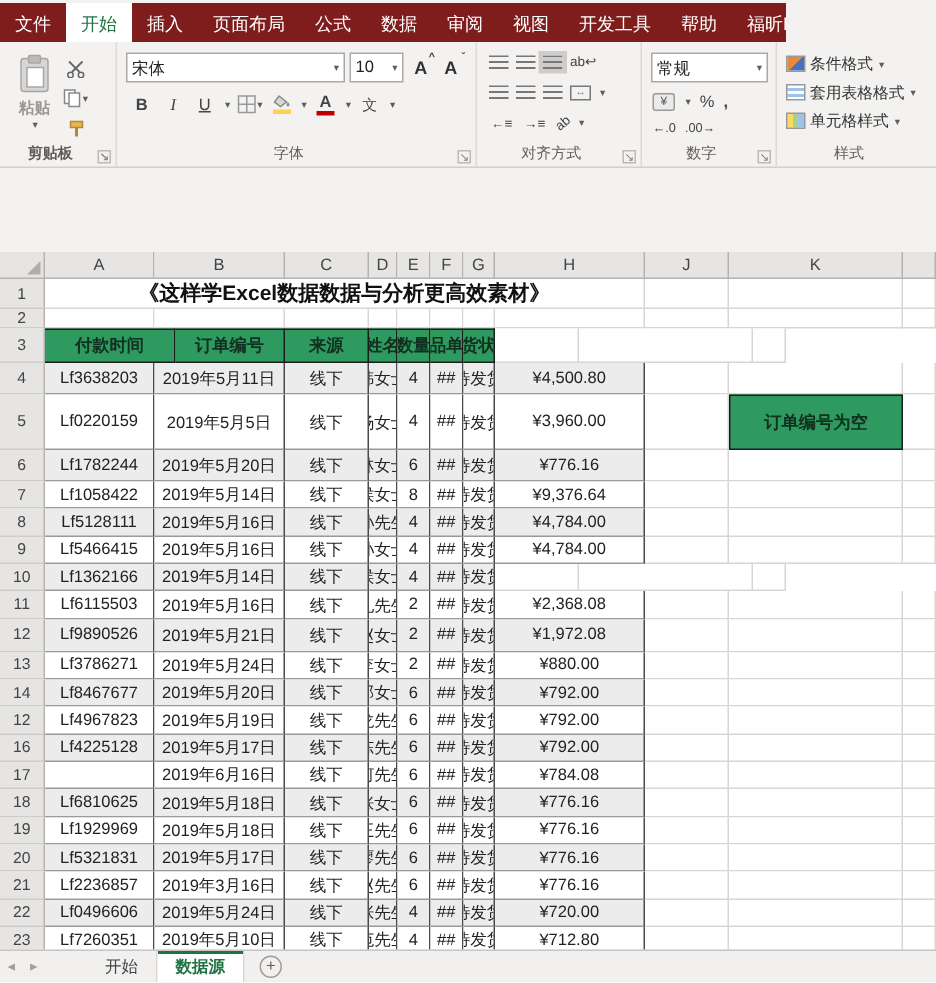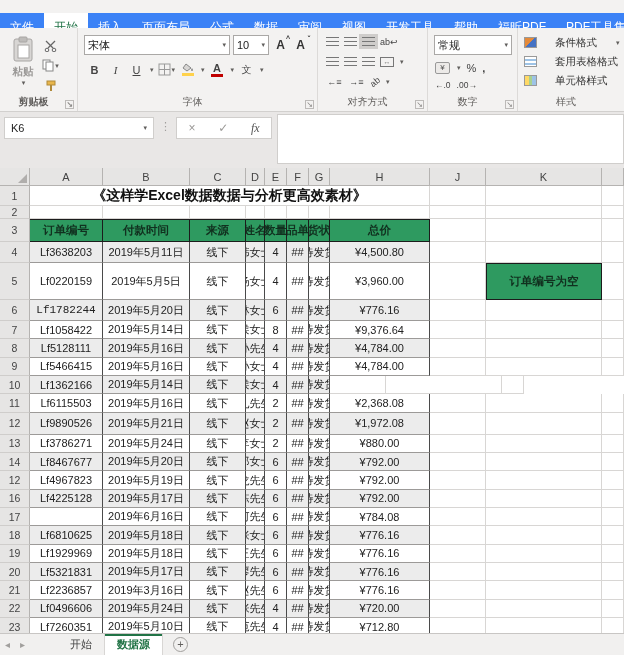--- a/index.html
+++ b/index.html
@@ -1,21 +1,21 @@
 <!DOCTYPE html>
 <html><head>
 <meta charset="utf-8">
 <style>
   * { margin:0; padding:0; box-sizing:border-box; }
   body { font-family:"Liberation Sans","DejaVu Sans",sans-serif; }
   .app { position:relative; width:624px; height:655px; background:#f3f2f1; overflow:hidden;
          font-family:"Liberation Sans","DejaVu Sans",sans-serif; }
 
   
-  .tabbar { position:absolute; top:13px; left:0; width:624px; height:28px; background:#3b82f6;
+  .tabbar { position:absolute; top:2px; left:0; width:524px; height:28px; background:#7f1d1d;
             display:flex; align-items:stretch; overflow:hidden; white-space:nowrap; }
   .rtab { color:#fff; font-size:12px; padding:0 10px; display:flex; align-items:center; cursor:default; }
   .rtab.active { background:#fff; color:#217346; }
 
   
   .ribbon { position:absolute; top:28px; left:0; width:624px; height:84px; background:#f3f2f1;
             border-bottom:1px solid #d2d0ce; display:flex; }
   .rgroup { position:relative; height:100%; border-right:1px solid #dcdad8; padding:4px 4px 16px 4px; }
   .rgroup-label { position:absolute; bottom:2px; left:0; right:10px; text-align:center;
                   font-size:10px; color:#605e5c; }
@@ -55,21 +55,21 @@
   .rot-ic { transform:rotate(-40deg); font-size:9px; color:#444; display:inline-block; }
   
   .g-num { width:90px; }
   .num-combo { width:78px; margin:3px 0 4px 2px; }
   .num-row { display:flex; gap:6px; align-items:center; margin-left:3px; height:17px; font-size:11px; color:#444; }
   .cur-ic { width:15px; height:12px; border:1px solid #999; border-radius:2px; background:#eceae8;
             font-size:8px; display:flex; align-items:center; justify-content:center; color:#555; }
   .dec { font-size:8.5px; letter-spacing:0; color:#444; }
   
   .g-styles { width:106px; border-right:none; }
-  .style-row { display:flex; align-items:center; gap:18px; height:17px; margin:2px 0 2px 2px;
+  .style-row { display:flex; align-items:center; gap:3px; height:17px; margin:2px 0 2px 2px;
                font-size:10.5px; color:#333; white-space:nowrap; }
   .st-ic { width:13px; height:11px; flex:none; }
   .st-cf { background:linear-gradient(135deg,#e48a3a 50%,#4472c4 50%); border:1px solid #999; }
   .st-tbl { background:repeating-linear-gradient(#fff 0 2px,#9dc3e6 2px 4px); border:1px solid #999; }
   .st-cs { background:linear-gradient(90deg,#ffd966 33%,#a9d18e 33% 66%,#9dc3e6 66%); border:1px solid #999; }
 
   
   .fbar { position:absolute; top:112px; left:0; width:624px; height:56px; background:#e9e7e6; }
   .namebox { position:absolute; left:4px; top:5px; width:150px; height:22px; background:#fff;
              border:1px solid #d0cecc; display:flex; align-items:center; font-size:11px; color:#222; padding:0 6px; }
@@ -282,33 +282,20 @@
       </div>
       <div class="style-row">
         <span class="st-ic st-cs"></span>
         <span>单元格样式</span>
         <span class="caret">▾</span>
       </div>
       <div class="rgroup-label">样式</div>
     </div>
   </div>
 
-  <div class="fbar">
-    <div class="namebox">
-      <span>K6</span>
-      <span class="caret">▾</span>
-    </div>
-    <span class="fdots">⋮</span>
-    <div class="fbtns">
-      <span>×</span>
-      <span>✓</span>
-      <span class="fx">fx</span>
-    </div>
-    <div class="finput"></div>
-  </div>
 
   <div class="sheet">
     <div class="colhead" id="colhead">
         <div class="corner" style="width: 30px; height: 18px;"></div>
         <div class="ch" style="width: 73px; height: 18px;">A</div>
         <div class="ch" style="width: 87px; height: 18px;">B</div>
         <div class="ch" style="width: 56px; height: 18px;">C</div>
         <div class="ch" style="width: 19px; height: 18px;">D</div>
         <div class="ch" style="width: 22px; height: 18px;">E</div>
         <div class="ch" style="width: 22px; height: 18px;">F</div>
@@ -335,28 +322,27 @@
           <div class="cell" style="width: 22px;"></div>
           <div class="cell" style="width: 22px;"></div>
           <div class="cell" style="width: 21px;"></div>
           <div class="cell" style="width: 100px;"></div>
           <div class="cell" style="width: 56px;"></div>
           <div class="cell" style="width: 116px;"></div>
           <div class="cell" style="width: 22px;"></div>
         </div>
         <div class="grid-row" style="height: 23px;">
           <div class="rn">3</div>
+          <div class="cell hdr" style="width: 87px;">付款时间</div>
           <div class="cell hdr" style="width: 73px;">订单编号</div>
-          <div class="cell hdr" style="width: 87px;">付款时间</div>
           <div class="cell hdr" style="width: 56px;">来源</div>
           <div class="cell hdr" style="width: 19px;">姓名</div>
           <div class="cell hdr" style="width: 22px;">数量</div>
           <div class="cell hdr" style="width: 22px;">商品单价</div>
           <div class="cell hdr" style="width: 21px;">发货状态</div>
-          <div class="cell hdr" style="width: 100px;">总价</div>
           <div class="cell" style="width: 56px;"></div>
           <div class="cell" style="width: 116px;"></div>
           <div class="cell" style="width: 22px;"></div>
         </div>
         <div class="grid-row" style="height: 21px;">
           <div class="rn">4</div>
           <div class="cell tcell band" style="width: 73px; text-align: center;">Lf3638203</div>
           <div class="cell tcell band" style="width: 87px;">2019年5月11日</div>
           <div class="cell tcell band" style="width: 56px;">线下</div>
           <div class="cell tcell band" style="width: 19px;">韩女士</div>
@@ -377,21 +363,21 @@
           <div class="cell tcell" style="width: 22px;">4</div>
           <div class="cell tcell" style="width: 22px;">##</div>
           <div class="cell tcell" style="width: 21px;">待发货</div>
           <div class="cell tcell" style="width: 100px;">¥3,960.00</div>
           <div class="cell" style="width: 56px;"></div>
           <div class="cell note-cell" style="width: 116px;">订单编号为空</div>
           <div class="cell" style="width: 22px;"></div>
         </div>
         <div class="grid-row" style="height: 21px;">
           <div class="rn">6</div>
-          <div class="cell tcell band" style="width: 73px; font-family: Liberation Mono, monospace;">Lf1782244</div>
+          <div class="cell tcell band" style="width: 73px;">Lf1782244</div>
           <div class="cell tcell band" style="width: 87px;">2019年5月20日</div>
           <div class="cell tcell band" style="width: 56px;">线下</div>
           <div class="cell tcell band" style="width: 19px;">林女士</div>
           <div class="cell tcell band" style="width: 22px;">6</div>
           <div class="cell tcell band" style="width: 22px;">##</div>
           <div class="cell tcell band" style="width: 21px;">待发货</div>
           <div class="cell tcell band" style="width: 100px;">¥776.16</div>
           <div class="cell" style="width: 56px;"></div>
           <div class="cell" style="width: 116px;"></div>
           <div class="cell" style="width: 22px;"></div>

